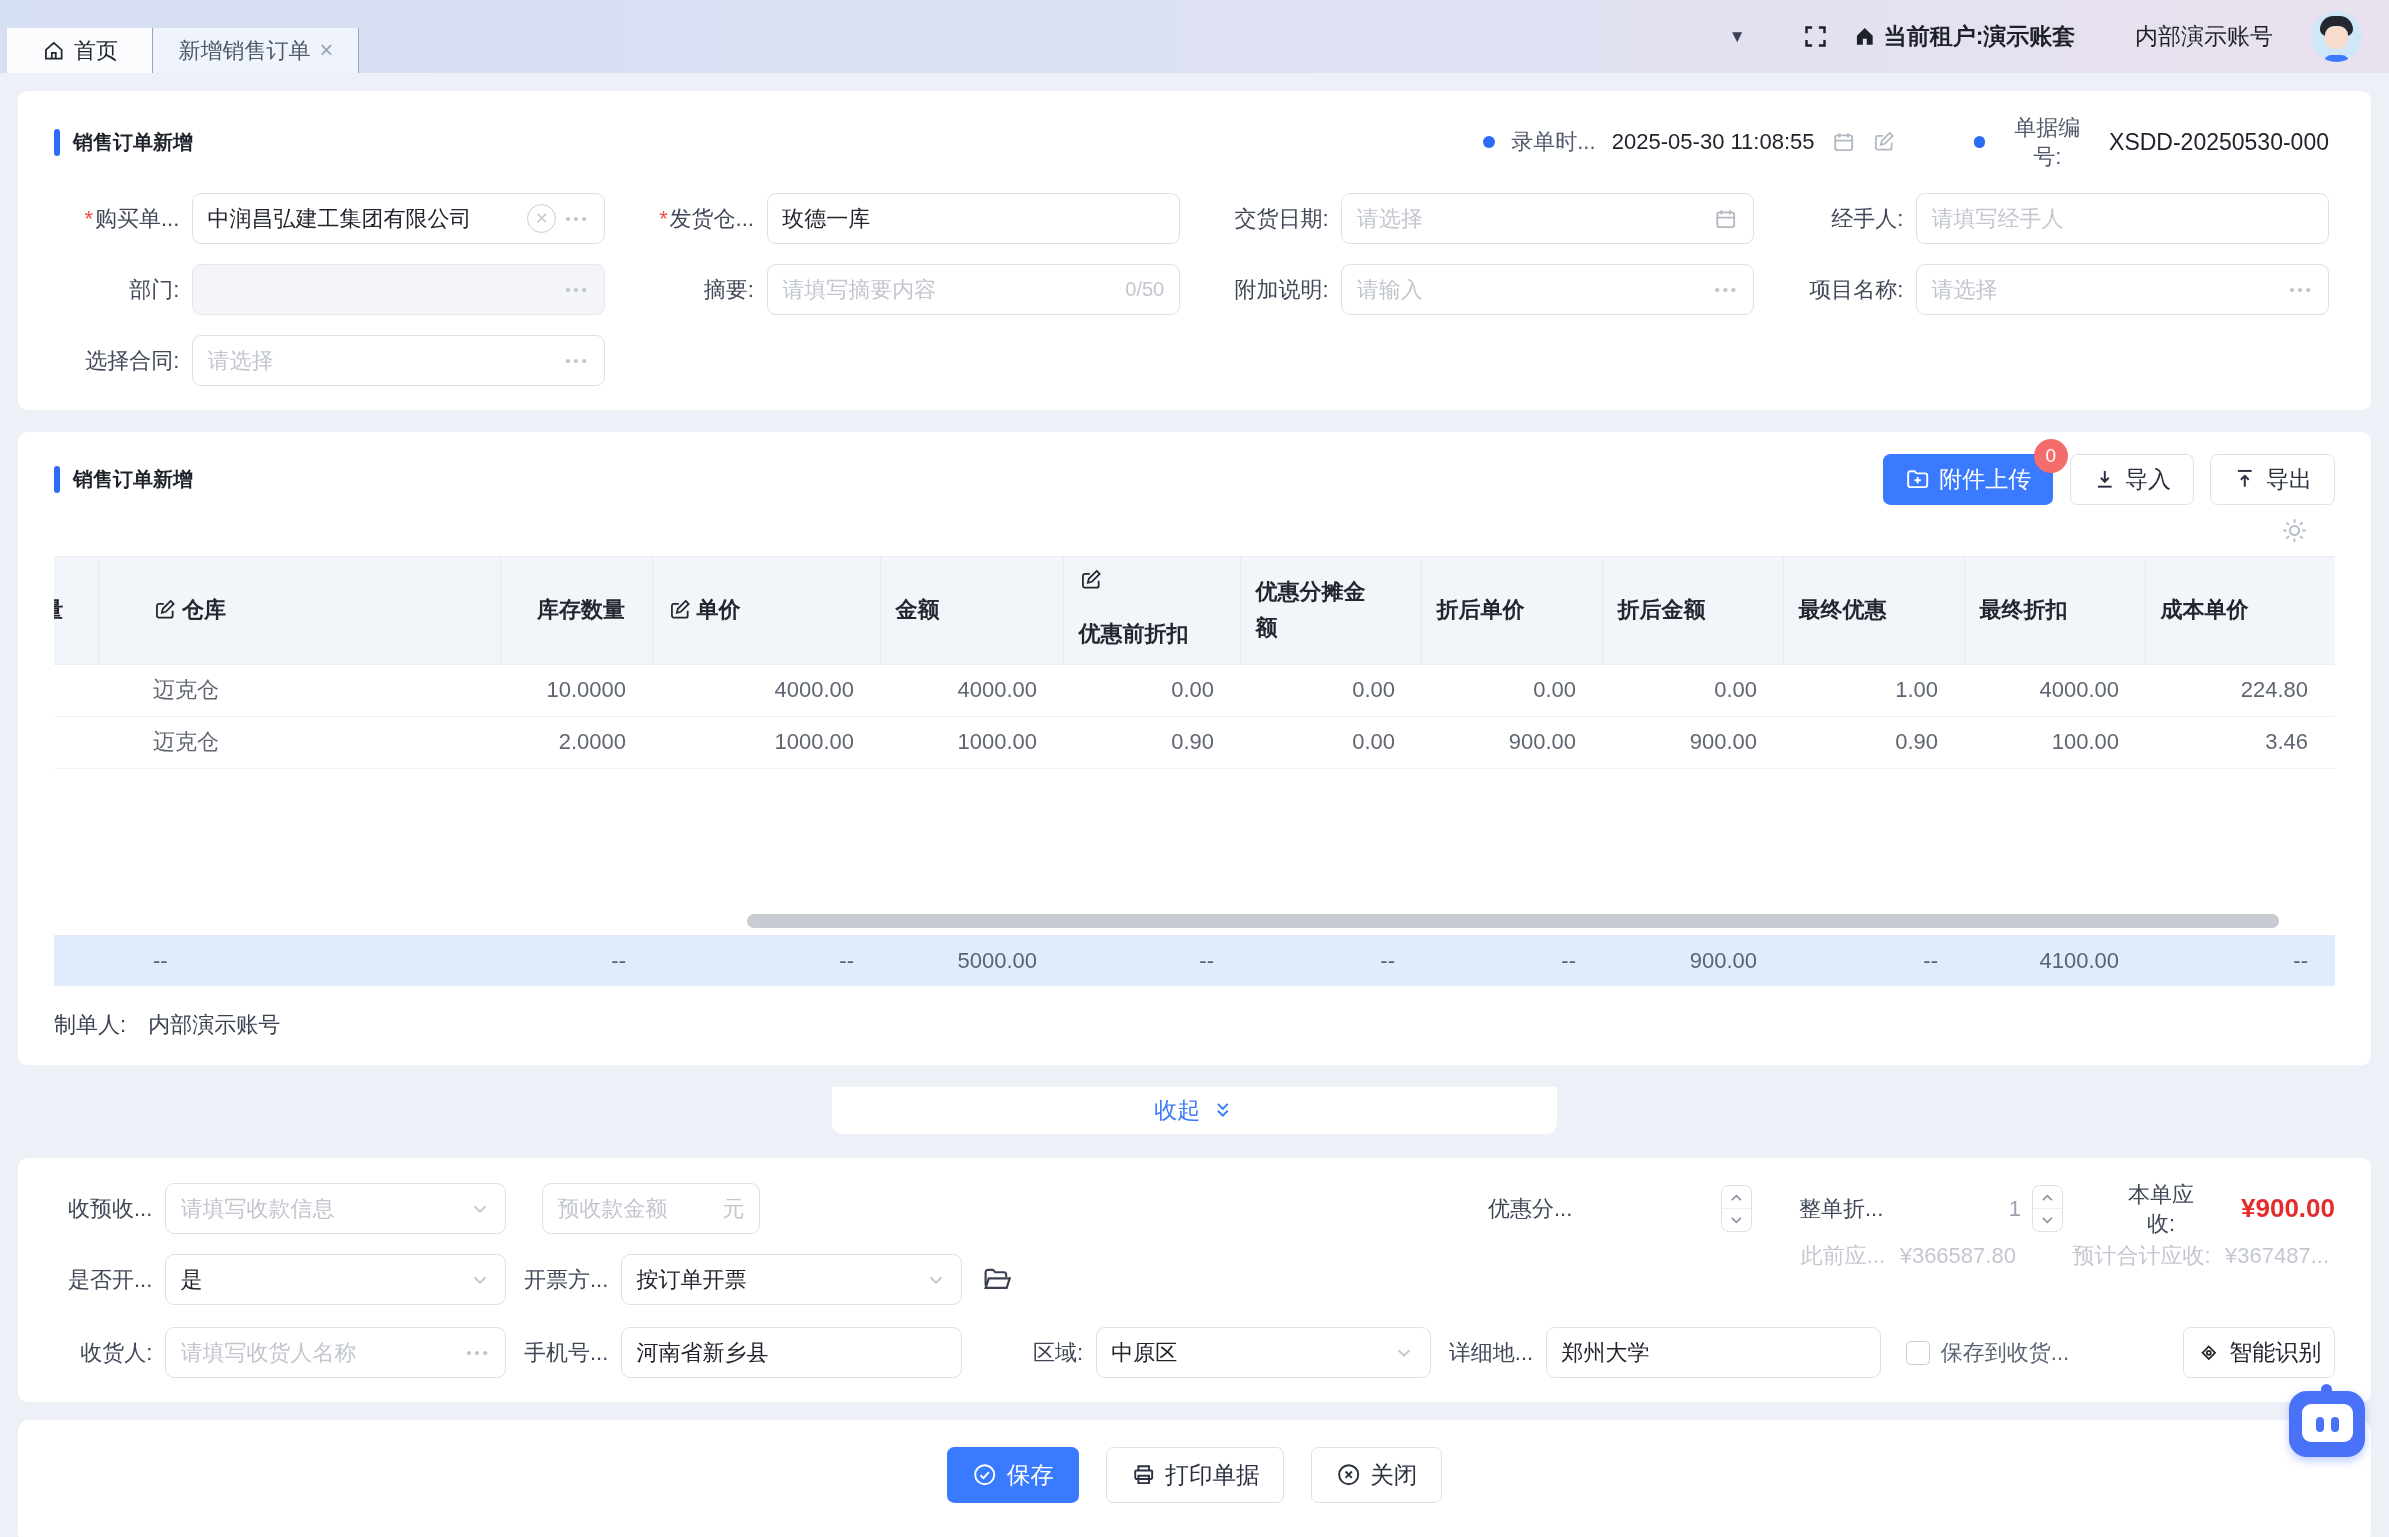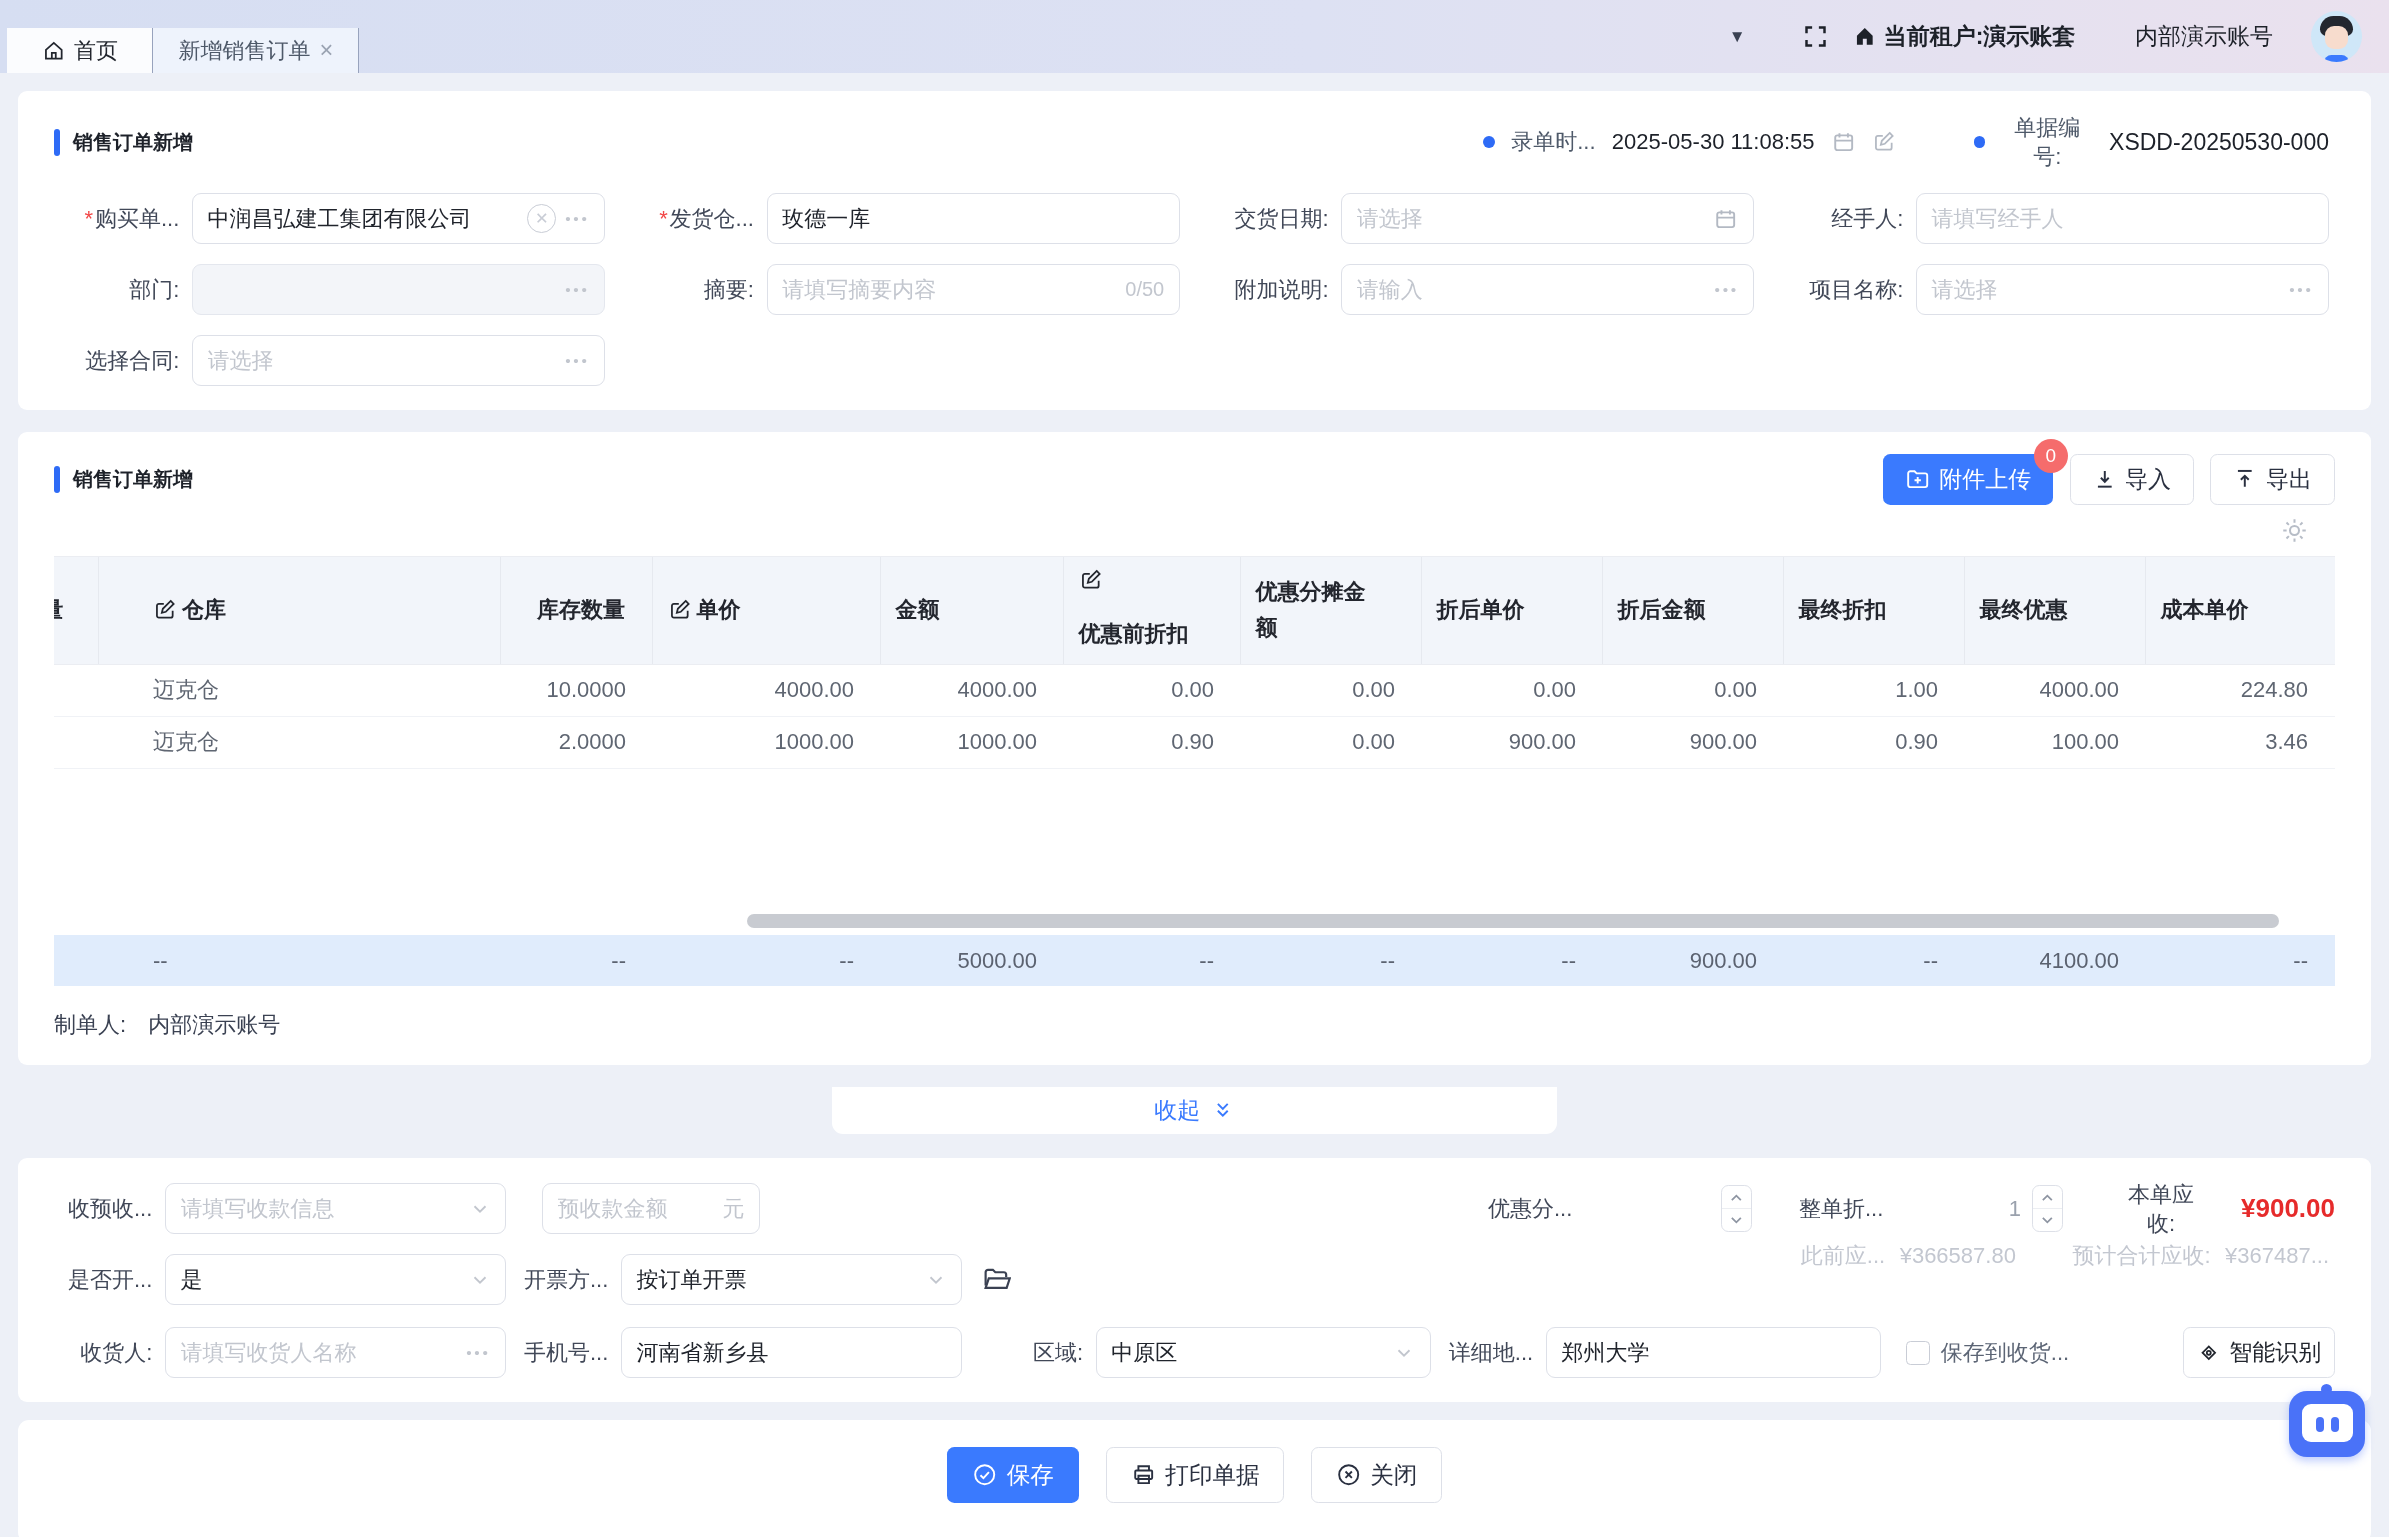--- a/index.html
+++ b/index.html
@@ -365,24 +365,24 @@
           <div class="th" style="width: 181px;">
             <span>优惠分摊金额</span>
           </div>
           <div class="th" style="width: 181px;">
             <span>折后单价</span>
           </div>
           <div class="th" style="width: 181px;">
             <span>折后金额</span>
           </div>
           <div class="th" style="width: 181px;">
+            <span>最终优惠</span>
+          </div>
+          <div class="th" style="width: 181px;">
             <span>最终折扣</span>
-          </div>
-          <div class="th" style="width: 181px;">
-            <span>最终优惠</span>
           </div>
           <div class="th" style="width: 177px; flex: 1 1 0%;">
             <span>成本单价</span>
           </div>
         </div>
       <div id="tbody">
           <div class="tr" style="display: flex; width: 100%;">
             <div class="td" style="width: 45px;"></div>
             <div class="td left" style="width: 402px;">迈克仓</div>
             <div class="td right" style="width: 152px;">10.0000</div>

